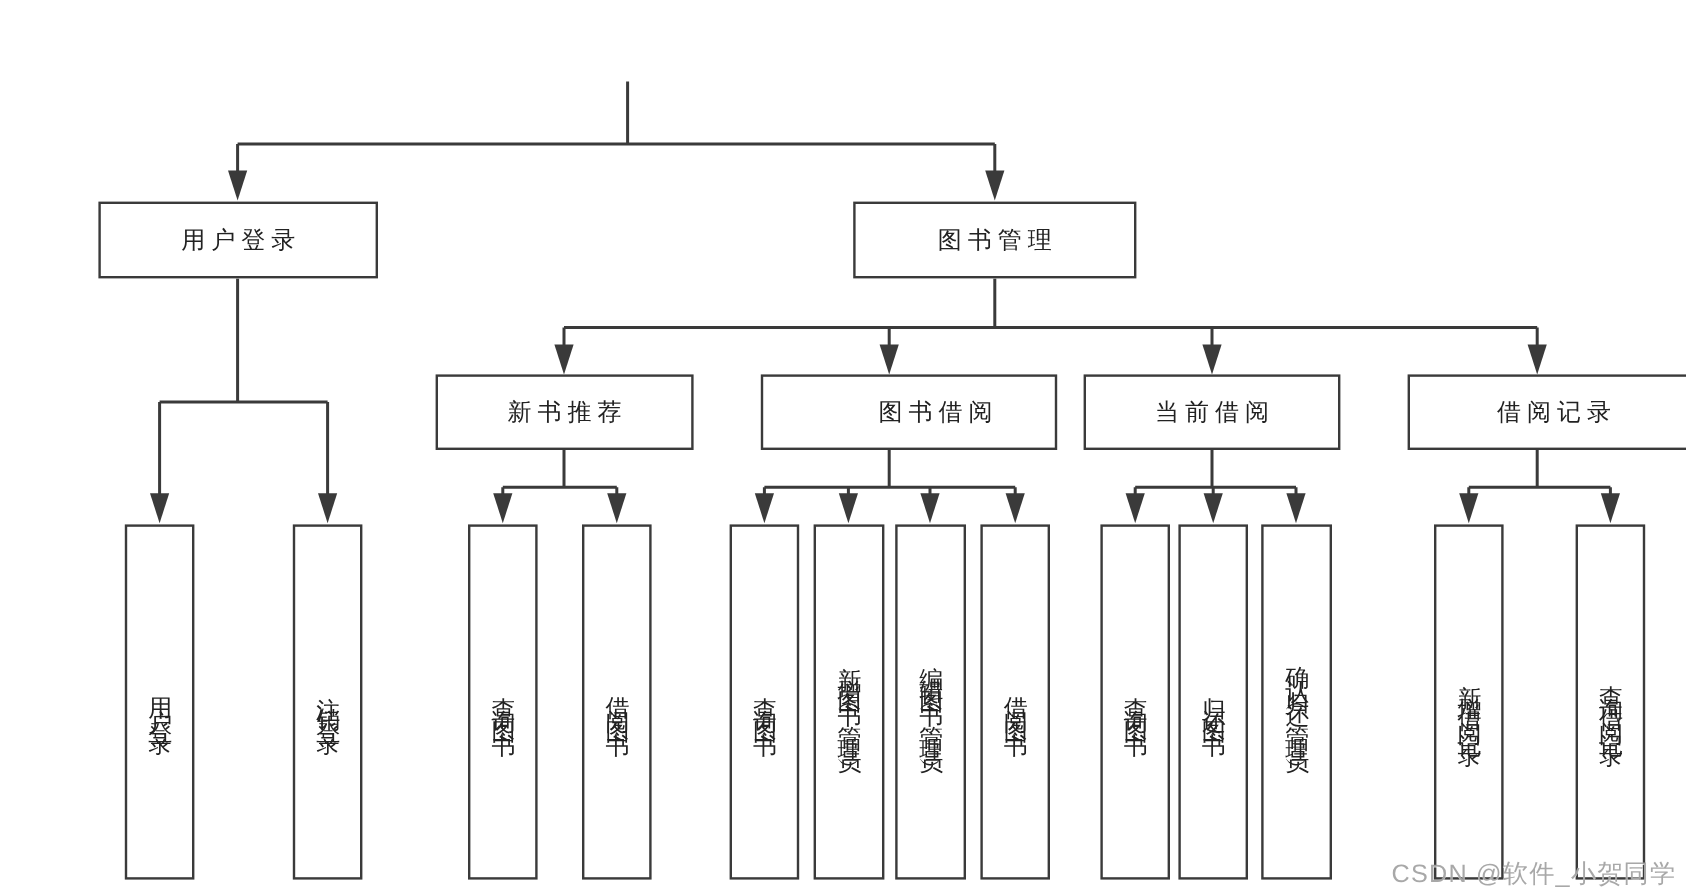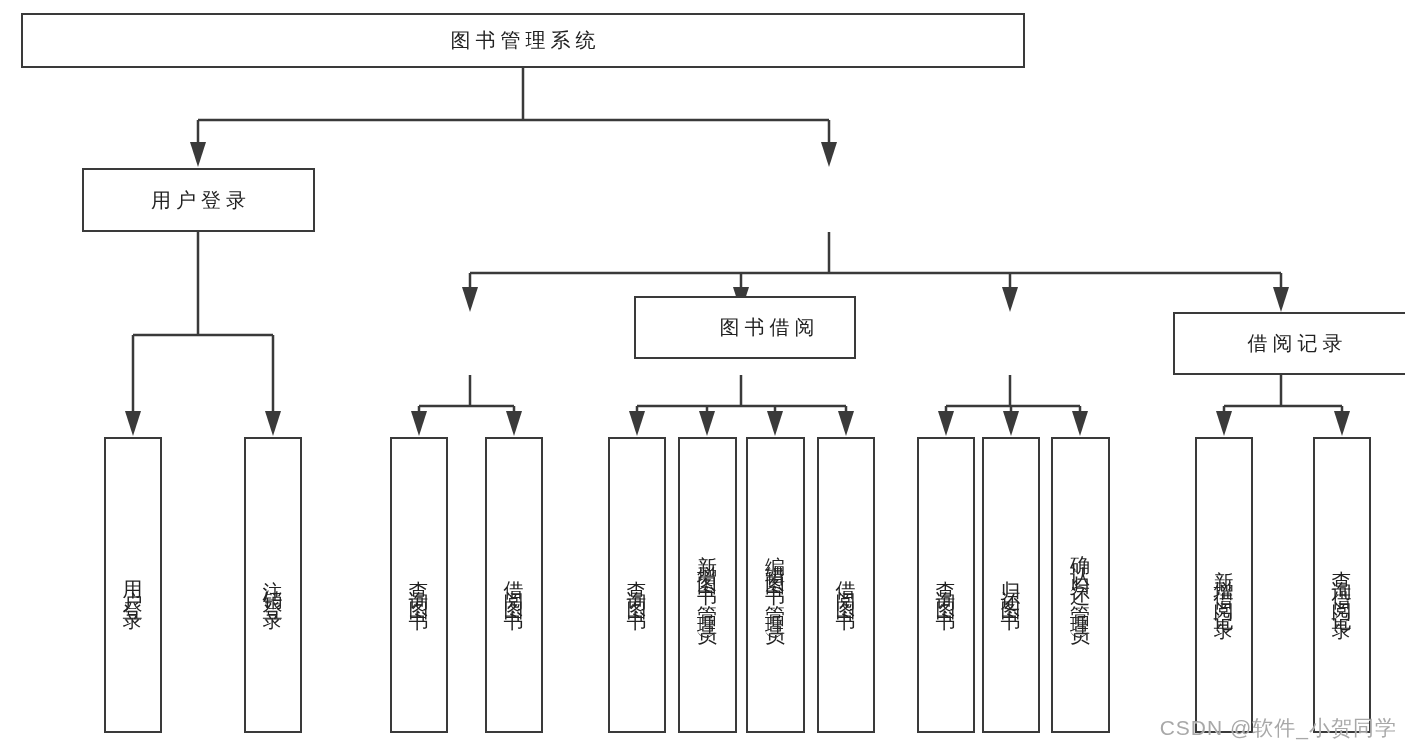--- a/index.html
+++ b/index.html
@@ -113,25 +113,27 @@
 
       <polygon points="938,411 954,411 946,436"></polygon>
       <polygon points="1003,411 1019,411 1011,436"></polygon>
       <polygon points="1072,411 1088,411 1080,436"></polygon>
 
       <polygon points="1216,411 1232,411 1224,436"></polygon>
       <polygon points="1334,411 1350,411 1342,436"></polygon>
     </g>
   </svg>
 
-  <div class="box" style="left:21px; top:13px; width:1004px; height:55px;">图书管理系统</div>
 
   <div class="box" style="left:82px; top:168px; width:233px; height:64px;">用户登录</div>
+  <div class="box" style="left:711px; top:168px; width:236px; height:64px;">图书管理</div>
 
-  <div class="box" style="left:634px; top:296px; width:222px; height:63px;padding-left:44px;">图书借阅</div>
+  <div class="box" style="left:363px; top:312px; width:215px; height:63px;">新书推荐</div>
+  <div class="box" style="left:634px; top:312px; width:247px; height:63px;padding-left:44px;">图书借阅</div>
+  <div class="box" style="left:903px; top:312px; width:214px; height:63px;">当前借阅</div>
   <div class="box" style="left:1173px; top:312px; width:244px; height:63px;">借阅记录</div>
 
   <div class="vbox" style="left:104px; top:437px; width:58px; height:296px;">
     <span class="vtext">用户登录</span>
   </div>
   <div class="vbox" style="left:244px; top:437px; width:58px; height:296px;">
     <span class="vtext">注销登录</span>
   </div>
 
   <div class="vbox" style="left:390px; top:437px; width:58px; height:296px;">

